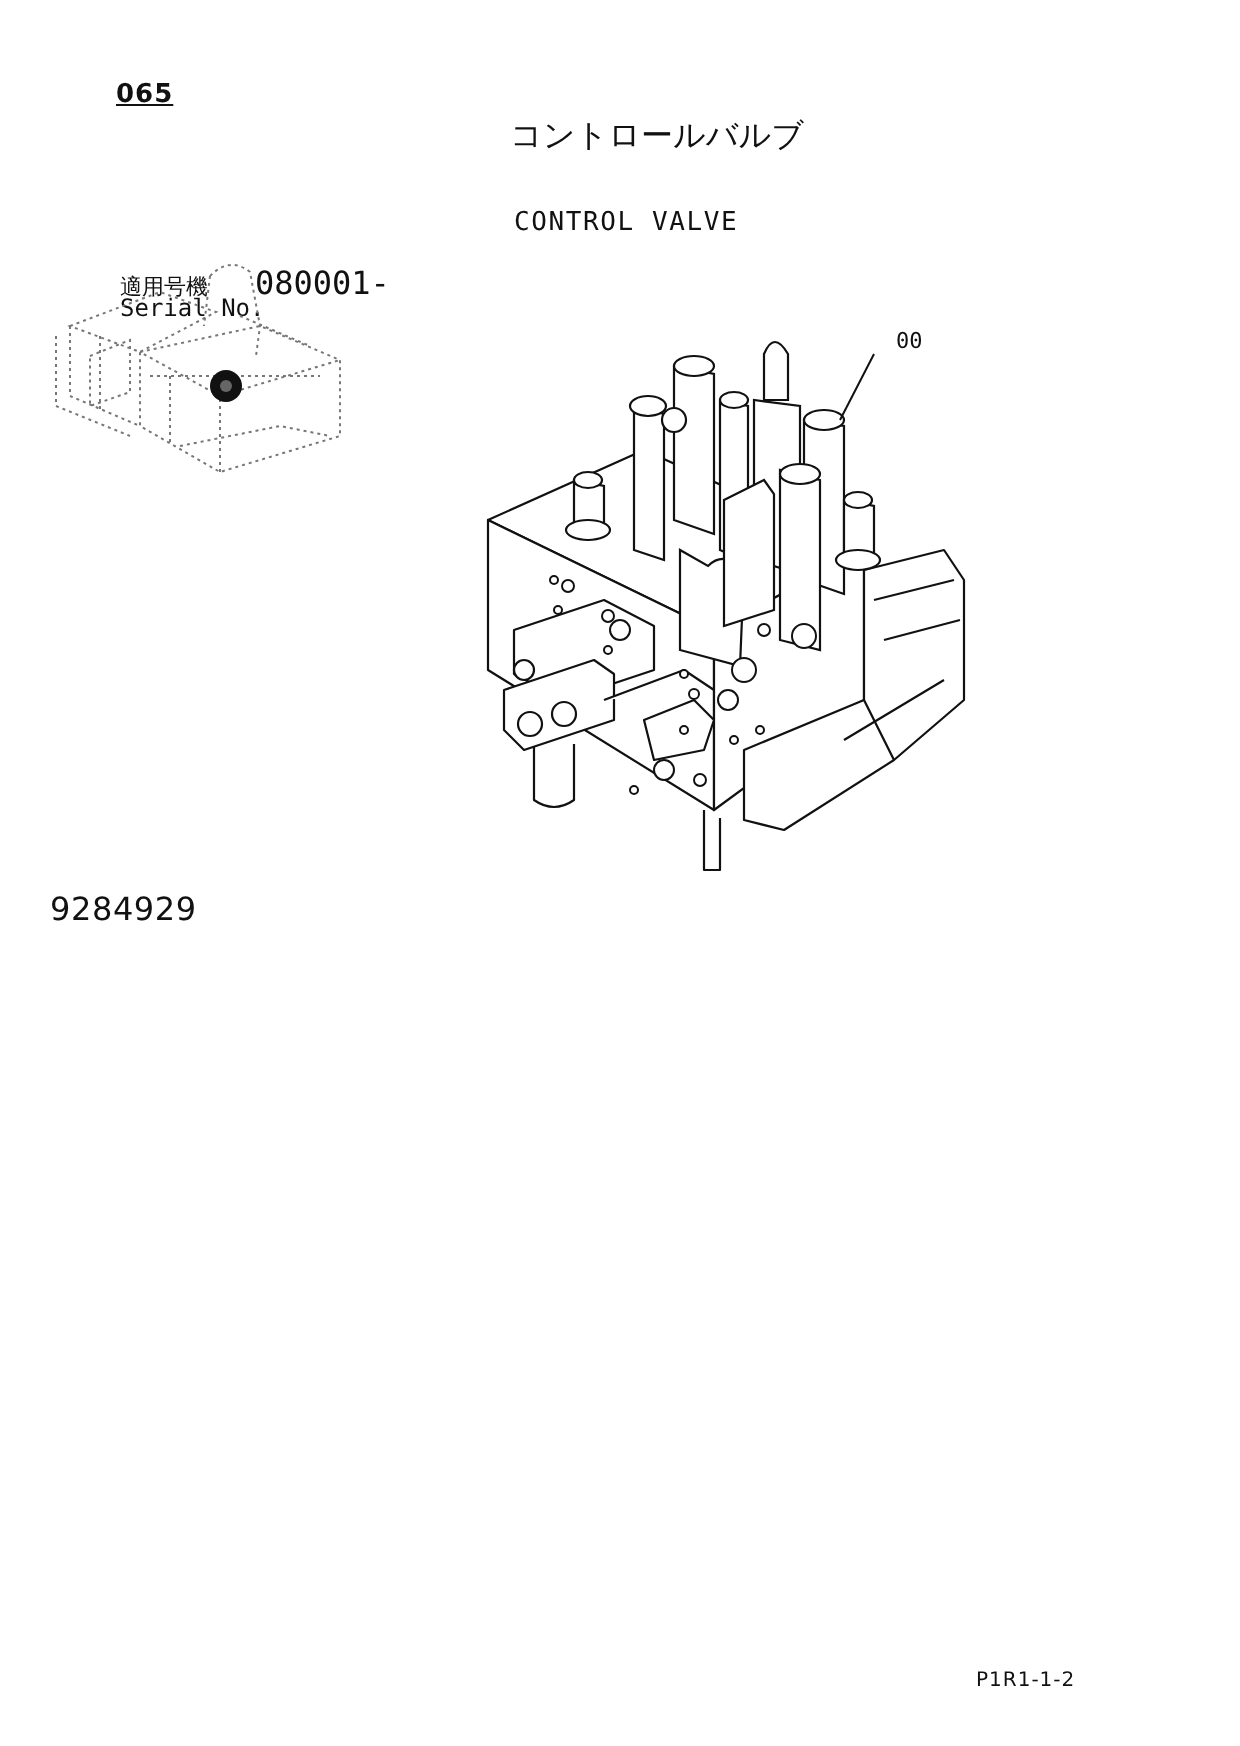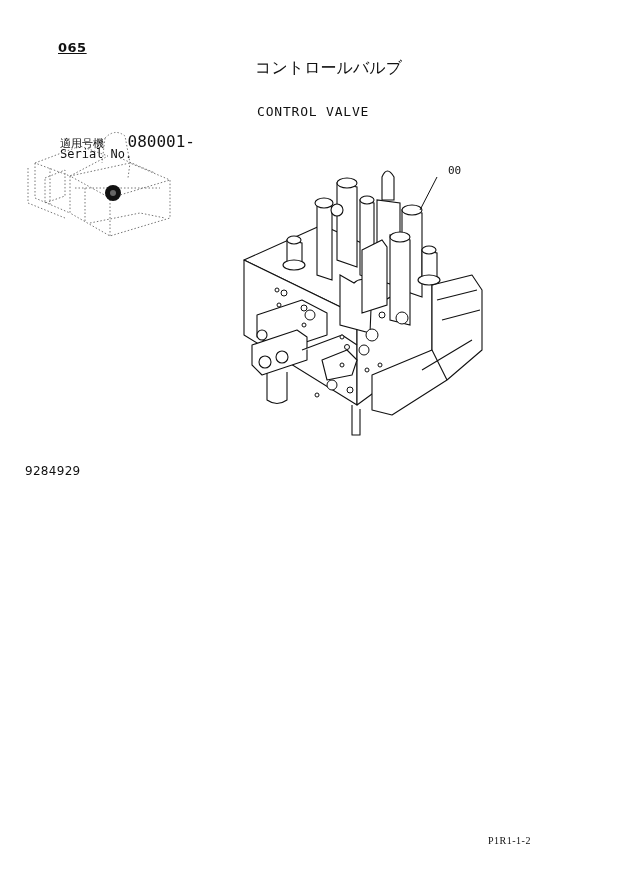--- a/index.html
+++ b/index.html
@@ -6,22 +6,22 @@
     body { width: 620px; height: 873px; position: relative; overflow: hidden;
            font-family: "DejaVu Sans", sans-serif; color: #111; }
     .abs { position: absolute; }
     .page-num { left: 58px; top: 40px; font-size: 13px; font-weight: bold; letter-spacing: 0.5px; text-decoration: underline; }
     .title-jp { left: 255px; top: 58px; font-size: 16px; letter-spacing: 0px; }
     .title-en { left: 257px; top: 76px; font-size: 13px; letter-spacing: 0.8px; font-family: "DejaVu Sans Mono", monospace; margin-top: 28px; }
     .serial-block { left: 60px; top: 94px; font-size: 11px; line-height: 11px; }
     .serial-jp { display: inline-block; width: 64px; margin-top: 44px; }
     .serial-val { font-family: "DejaVu Sans Mono", monospace; font-size: 16px; }
     .serial-en { font-family: "DejaVu Sans Mono", monospace; font-size: 12px; }
-    .part-code { left: 25px; top: 464px; font-size: 12px; letter-spacing: 0.3px; }
-    .footer-code { left: 488px; top: 835px; font-size: 10px; letter-spacing: 0.5px; font-family: Liberation Serif, serif; }
+    .part-code { left: 25px; top: 445px; font-size: 16px; letter-spacing: 0.3px; }
+    .footer-code { left: 488px; top: 835px; font-size: 10px; letter-spacing: 0.5px; }
     .callout { left: 448px; top: 164px; font-size: 11px; font-family: "DejaVu Sans Mono", monospace; }
     svg { position: absolute; }
   </style>
 </head>
 <body>
 
 <div class="abs page-num">065</div>
 <div class="abs title-jp">コントロールバルブ</div>
 <div class="abs title-en">CONTROL VALVE</div>
 

